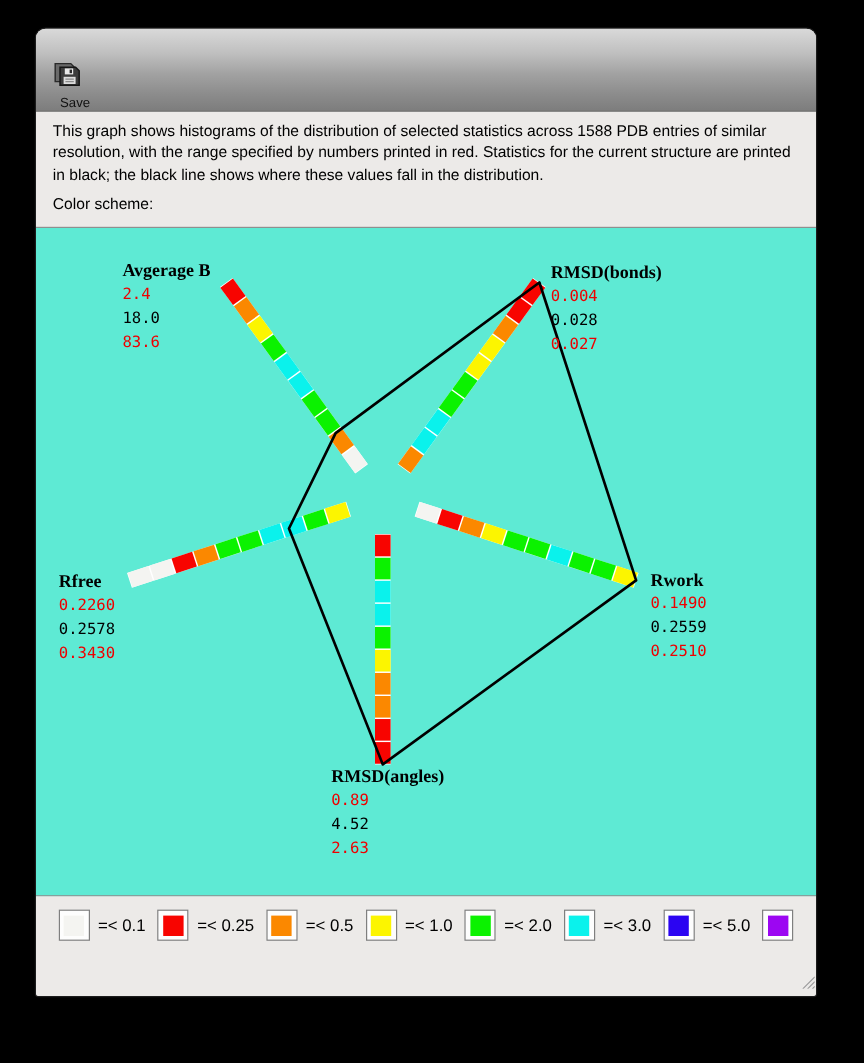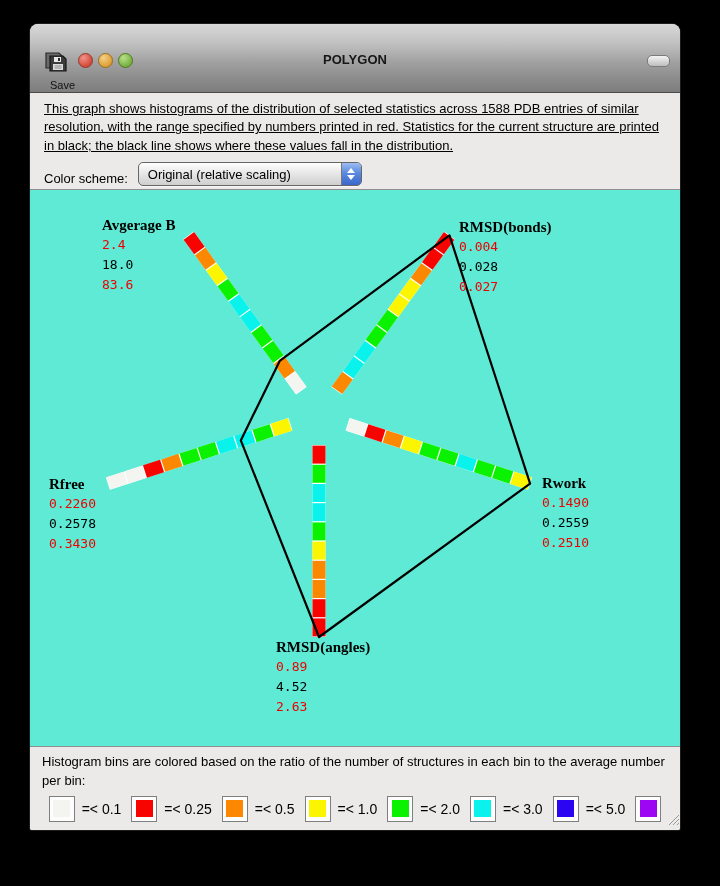--- a/index.html
+++ b/index.html
@@ -16,22 +16,22 @@
   .tl-close{left:48px;background:radial-gradient(circle at 35% 30%,#f0928a,#d44a3a 70%);border:1px solid #96372b;}
   .tl-min{left:68px;background:radial-gradient(circle at 35% 30%,#f5d089,#dd9f33 70%);border:1px solid #9a6f1e;}
   .tl-zoom{left:88px;background:radial-gradient(circle at 35% 30%,#b8e08a,#77b041 70%);border:1px solid #50771f;}
   .win-title{position:absolute;left:0;right:0;top:28px;text-align:center;font-size:13px;font-weight:bold;color:#161616;}
   .pill{position:absolute;right:10px;top:31px;width:21px;height:10px;border-radius:5px;
         background:linear-gradient(#f4f4f4,#bdbdbd);border:1px solid #7b7b7b;}
   .save-btn{position:absolute;left:8px;top:26px;width:36px;height:40px;text-align:center;cursor:default;}
   .save-btn .lbl{display:block;font-size:11px;color:#111;margin-top:1px;margin-left:12px;}
   
   .desc-panel{flex:0 0 97px;background:#eceae8;border-bottom:1px solid #8f8f8f;padding:7px 14px 0 14px;box-sizing:border-box;}
-  .desc-text{font-size:13px;line-height:1.42;color:#000;margin:0;text-decoration:underline;}
-  .scheme-row{margin-top:7px;display:flex;align-items:flex-end;}
+  .desc-text{font-size:13px;line-height:1.42;color:#000;margin:0;}
+  .scheme-row{margin-top:7px;display:flex;align-items:center;}
   .scheme-label{font-size:13px;color:#000;}
   .popup{margin-left:10px;width:222px;height:22px;border:1px solid #666;border-radius:5px;
          background:linear-gradient(#ffffff,#e8e8e8 45%,#cfcfcf);position:relative;
          display:flex;align-items:center;box-shadow:0 1px 1px rgba(255,255,255,.7);}
   .popup .value{font-size:13px;color:#000;padding-left:9px;}
   .popup .stepper{position:absolute;right:0;top:0;width:19px;height:22px;border-radius:0 4px 4px 0;
          background:linear-gradient(#9dbdf2,#5b8ade 45%,#3a66cc);border-left:1px solid #777;
          display:flex;flex-direction:column;align-items:center;justify-content:center;gap:2px;}
   .arrow-up{width:0;height:0;border-left:4px solid transparent;border-right:4px solid transparent;border-bottom:5px solid #fff;}
   .arrow-down{width:0;height:0;border-left:4px solid transparent;border-right:4px solid transparent;border-top:5px solid #fff;}
@@ -50,27 +50,20 @@
   .swatch-inner{width:17px;height:17px;display:block;}
   .swatch-label{font-size:14px;color:#000;margin:0 10px 0 7px;white-space:nowrap;}
   .grip{position:absolute;right:1px;bottom:1px;}
 </style>
 </head>
 <body>
 
 <div class="window">
 
   <div class="chrome">
-    <div class="titlebar">
-      <span class="traffic tl-close"></span>
-      <span class="traffic tl-min"></span>
-      <span class="traffic tl-zoom"></span>
-      <div class="win-title">POLYGON</div>
-      <span class="pill"></span>
-    </div>
     <div class="save-btn">
       <span>
         <svg width="27" height="24" viewBox="0 0 27 24">
           <g>
             <path d="M3 3 h13 l3 3 v12 h-16 z" fill="#6a6a6a" stroke="#2a2a2a" stroke-width="1.2"></path>
             <path d="M7 6 h13 l3 3 v12 h-16 z" fill="#3c3c3c" stroke="#161616" stroke-width="1.2"></path>
             <rect x="11" y="7" width="7" height="5" fill="#e8e8e8"></rect>
             <rect x="15" y="8" width="2" height="3" fill="#2a2a2a"></rect>
             <rect x="10" y="14" width="10" height="6" fill="#dcdcdc"></rect>
             <line x1="11.5" y1="16" x2="18.5" y2="16" stroke="#8a8a8a"></line>
@@ -79,27 +72,20 @@
         </svg>
       </span>
       <span class="lbl">Save</span>
     </div>
   </div>
 
   <div class="desc-panel">
     <p class="desc-text">This graph shows histograms of the distribution of selected statistics across 1588 PDB entries of similar resolution, with the range specified by numbers printed in red.  Statistics for the current structure are printed in black; the black line shows where these values fall in the distribution.</p>
     <div class="scheme-row">
       <span class="scheme-label">Color scheme:</span>
-      <div class="popup">
-        <span class="value">Original (relative scaling)</span>
-        <span class="stepper">
-          <span class="arrow-up"></span>
-            <span class="arrow-down"></span>
-        </span>
-      </div>
     </div>
   </div>
 
   <div class="plot-panel">
     <svg id="chart-svg" width="648" height="556" viewBox="0 0 648 556">
         <g>
           <line x1="271.36644243122583" y1="200.72949016875157" x2="158.51167399107098" y2="45.39822724876166" stroke="#ffffff" stroke-width="13"></line>
           <line x1="271.01377127985035" y1="200.2440799721266" x2="260.4336367385858" y2="185.68177407337754" stroke="#f4f4f1" stroke-width="13"></line>
           <line x1="259.72829443583487" y1="184.7109536801276" x2="249.1481598945703" y2="170.14864778137854" stroke="#fb8800" stroke-width="13"></line>
           <line x1="248.44281759181936" y1="169.17782738812863" x2="237.86268305055484" y2="154.61552148937957" stroke="#0bf200" stroke-width="13"></line>
@@ -191,21 +177,20 @@
         <g>
           <text x="19" y="299" class="axis-name">Rfree</text>
           <text x="19" y="318" class="axis-val val-red">0.2260</text>
           <text x="19" y="338" class="axis-val val-black">0.2578</text>
           <text x="19" y="358" class="axis-val val-red">0.3430</text>
         </g>
       </svg>
   </div>
 
   <div class="legend-panel">
-    <p class="legend-caption">Histogram bins are colored based on the ratio of the number of structures in each bin to the average number per bin:</p>
     <div class="legend-row" id="legend-row">
         <span class="swatch-box">
           <span class="swatch-inner" style="background: rgb(244, 244, 241);"></span>
         </span>
         <span class="swatch-label">=&lt; 0.1</span>
         <span class="swatch-box">
           <span class="swatch-inner" style="background: rgb(248, 4, 0);"></span>
         </span>
         <span class="swatch-label">=&lt; 0.25</span>
         <span class="swatch-box">

